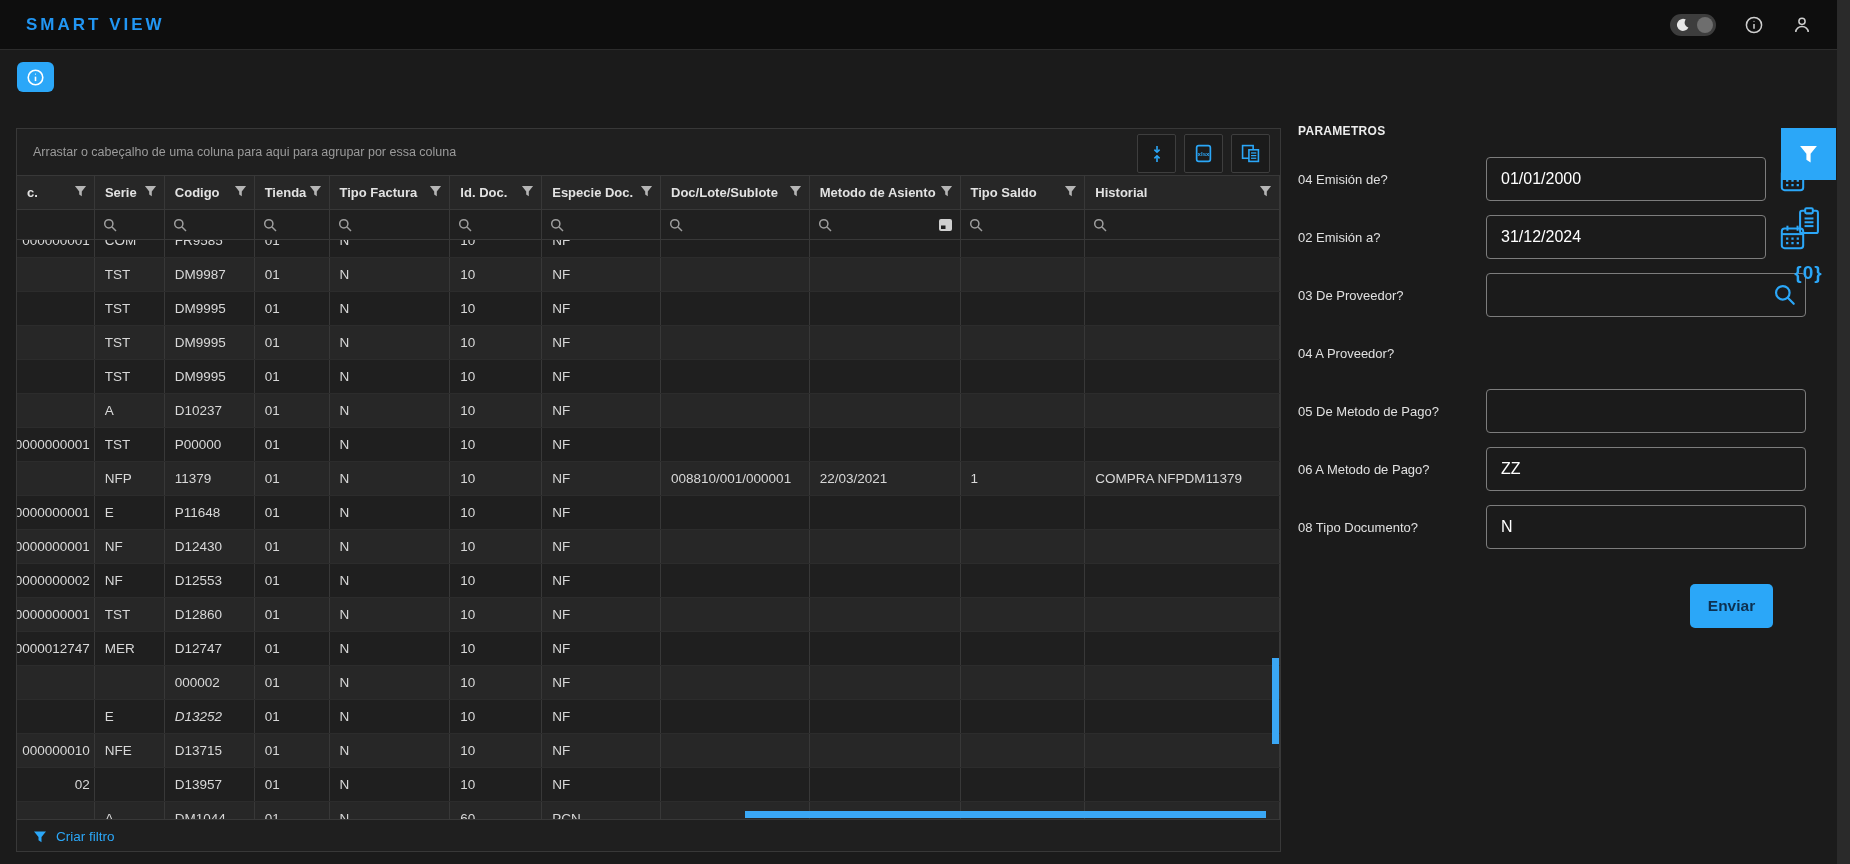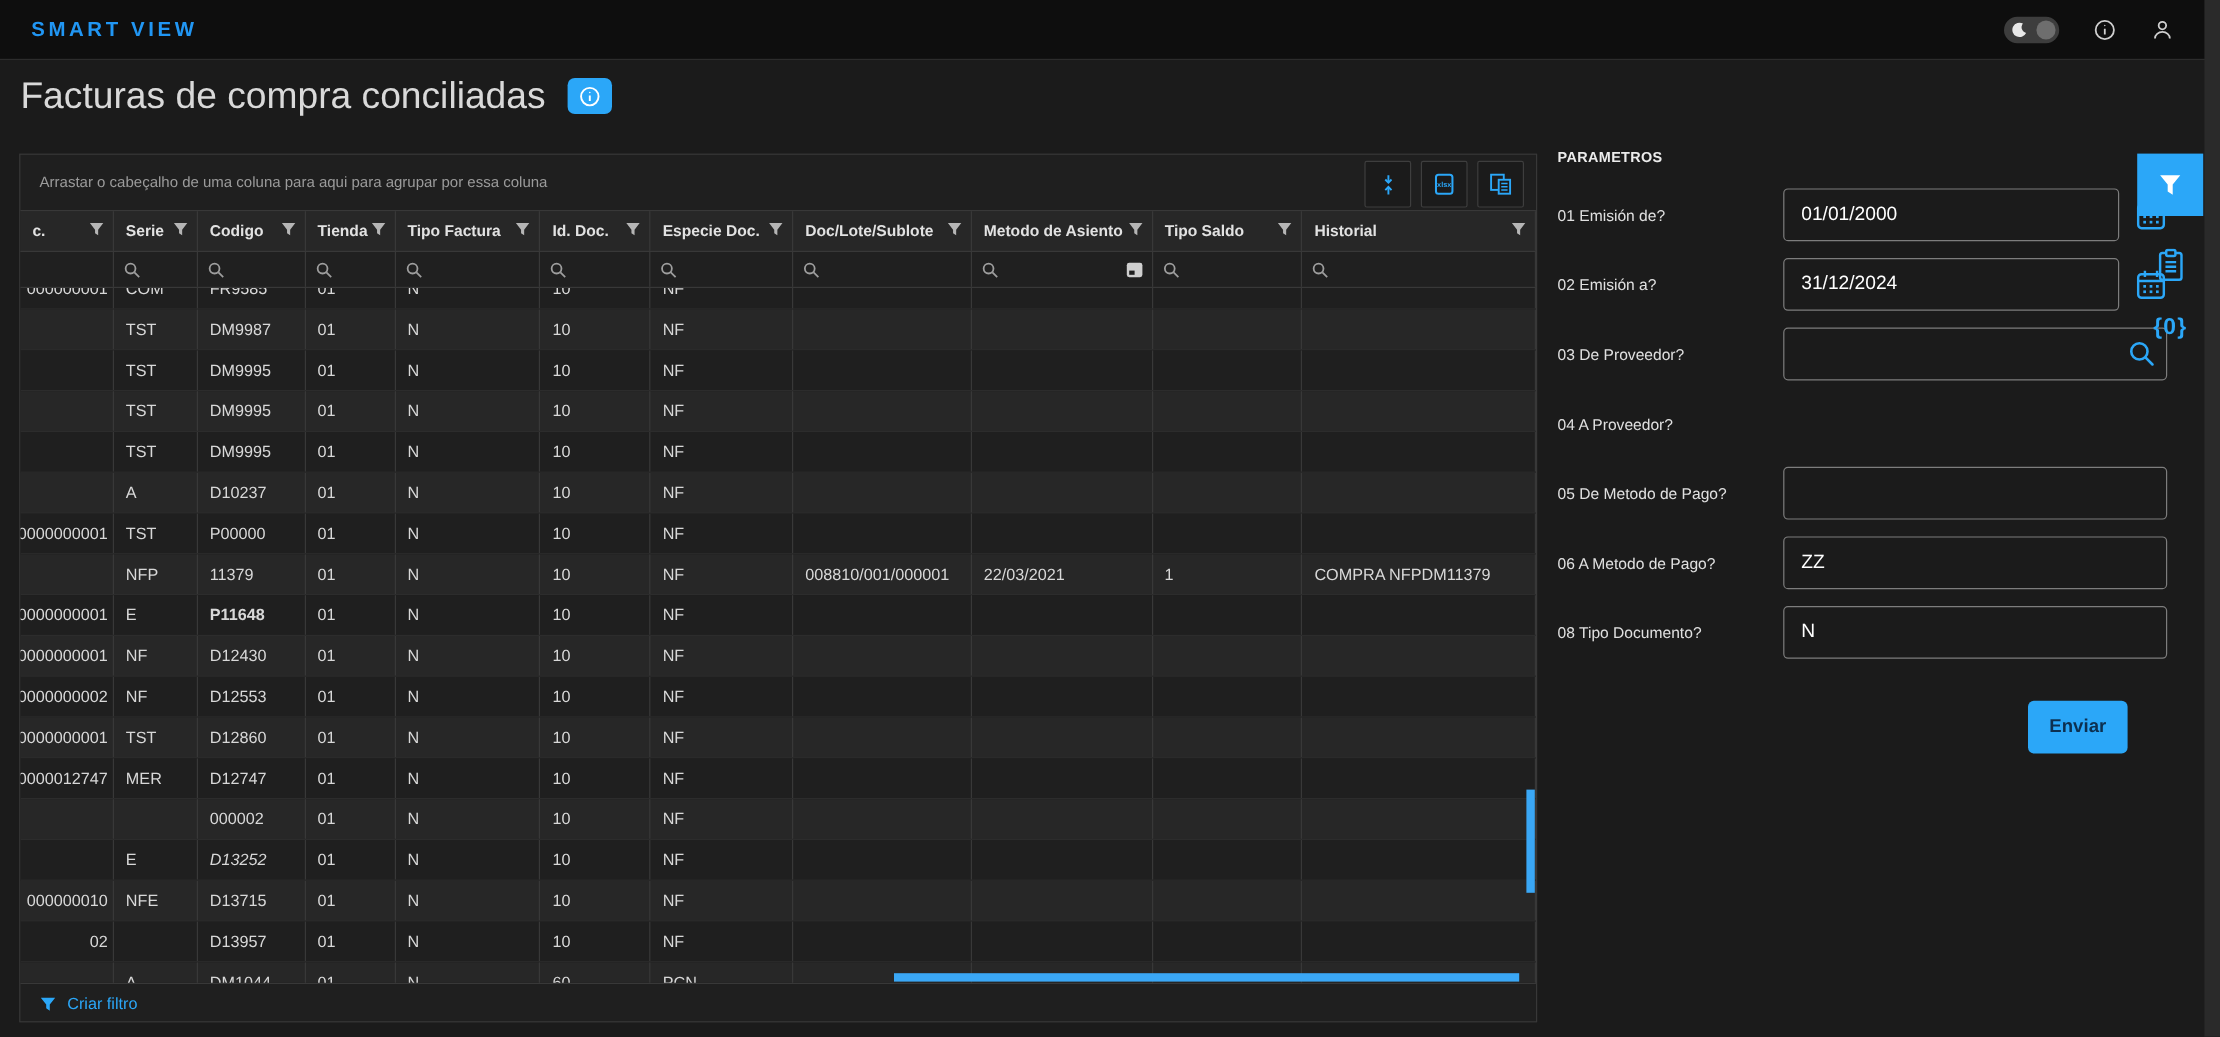--- a/index.html
+++ b/index.html
@@ -100,21 +100,20 @@
     <span class="tb-icon">
       <svg width="20" height="20" viewBox="0 0 20 20" fill="none" stroke="#cfcfcf" stroke-width="1.5">
         <circle cx="10" cy="6.3" r="3.1"></circle>
           <path d="M3.8 17 a6.2 5.4 0 0 1 12.4 0"></path>
       </svg>
     </span>
   </div>
 </div>
 
 <div class="title-row">
-  <span class="page-title">Facturas de compra conciliadas</span>
   <span class="info-badge">
     <svg width="19" height="19" viewBox="0 0 18 18" fill="none" stroke="#fff" stroke-width="1.5">
       <circle cx="9" cy="9" r="6.9"></circle>
         <line x1="9" y1="8.2" x2="9" y2="12.4"></line>
         <circle cx="9" cy="5.7" r="0.6" fill="#fff" stroke="none"></circle>
     </svg>
   </span>
 </div>
 
 <div class="grid">
@@ -383,21 +382,21 @@
           <div class="dcell" style="width: 92px;">10</div>
           <div class="dcell" style="width: 119px;">NF</div>
           <div class="dcell" style="width: 149px;">008810/001/000001</div>
           <div class="dcell" style="width: 151px;">22/03/2021</div>
           <div class="dcell" style="width: 125px;">1</div>
           <div class="dcell" style="width: 195px;">COMPRA NFPDM11379</div>
         </div>
         <div class="drow">
           <div class="dcell first" style="width: 78px;">0000000001</div>
           <div class="dcell" style="width: 70px;">E</div>
-          <div class="dcell" style="width: 90px; font-weight: bold;">P11648</div>
+          <div class="dcell" style="width: 90px;">P11648</div>
           <div class="dcell" style="width: 75px;">01</div>
           <div class="dcell" style="width: 121px;">N</div>
           <div class="dcell" style="width: 92px;">10</div>
           <div class="dcell" style="width: 119px;">NF</div>
           <div class="dcell" style="width: 149px;"></div>
           <div class="dcell" style="width: 151px;"></div>
           <div class="dcell" style="width: 125px;"></div>
           <div class="dcell" style="width: 195px;"></div>
         </div>
         <div class="drow">
@@ -526,21 +525,21 @@
         <path d="M1 1.5 h12 L8.5 7 v5.2 L5.5 10.3 V7 Z" fill="#2ba7f8"></path>
       </svg>
     <span>Criar filtro</span>
   </div>
 </div>
 
 <div class="params">
   <div class="params-title">PARAMETROS</div>
   <div id="paramFields">
       <div class="prow firstrow">
-        <span class="plabel">01 Emisión de?</span>
+        <span class="plabel">04 Emisión de?</span>
         <span class="pwrap"><input class="pinput w280" value="01/01/2000" style=""></span>
         <span class="icon-out">
           <svg width="27" height="27" viewBox="0 0 24 24" fill="none" stroke="#2ba7f8" stroke-width="1.8">
             <rect x="2.5" y="4" width="19" height="17.5" rx="2.5"></rect>
             <line x1="7.5" y1="1.5" x2="7.5" y2="6"></line>
             <line x1="16.5" y1="1.5" x2="16.5" y2="6"></line>
             <line x1="2.5" y1="9" x2="21.5" y2="9"></line>
             <g fill="#2ba7f8" stroke="none">
               <rect x="6.3" y="12" width="2" height="2"></rect>
               <rect x="11" y="12" width="2" height="2"></rect>

